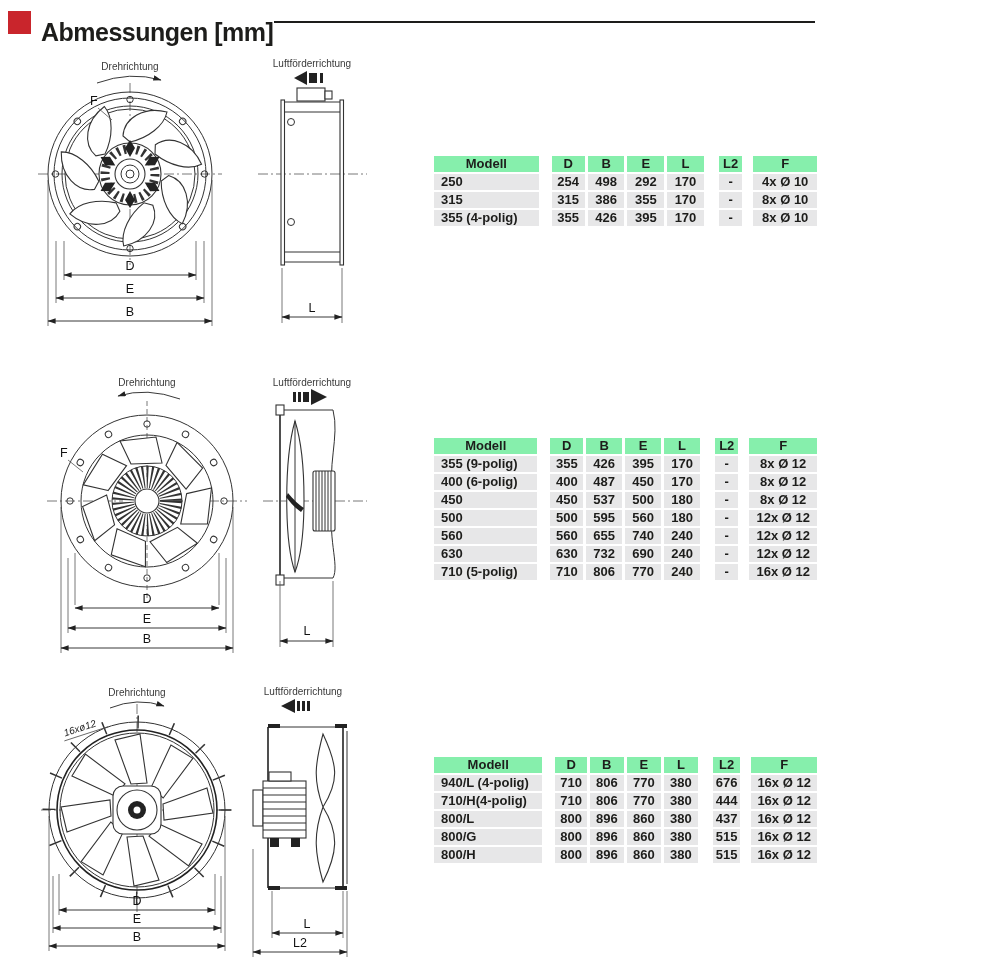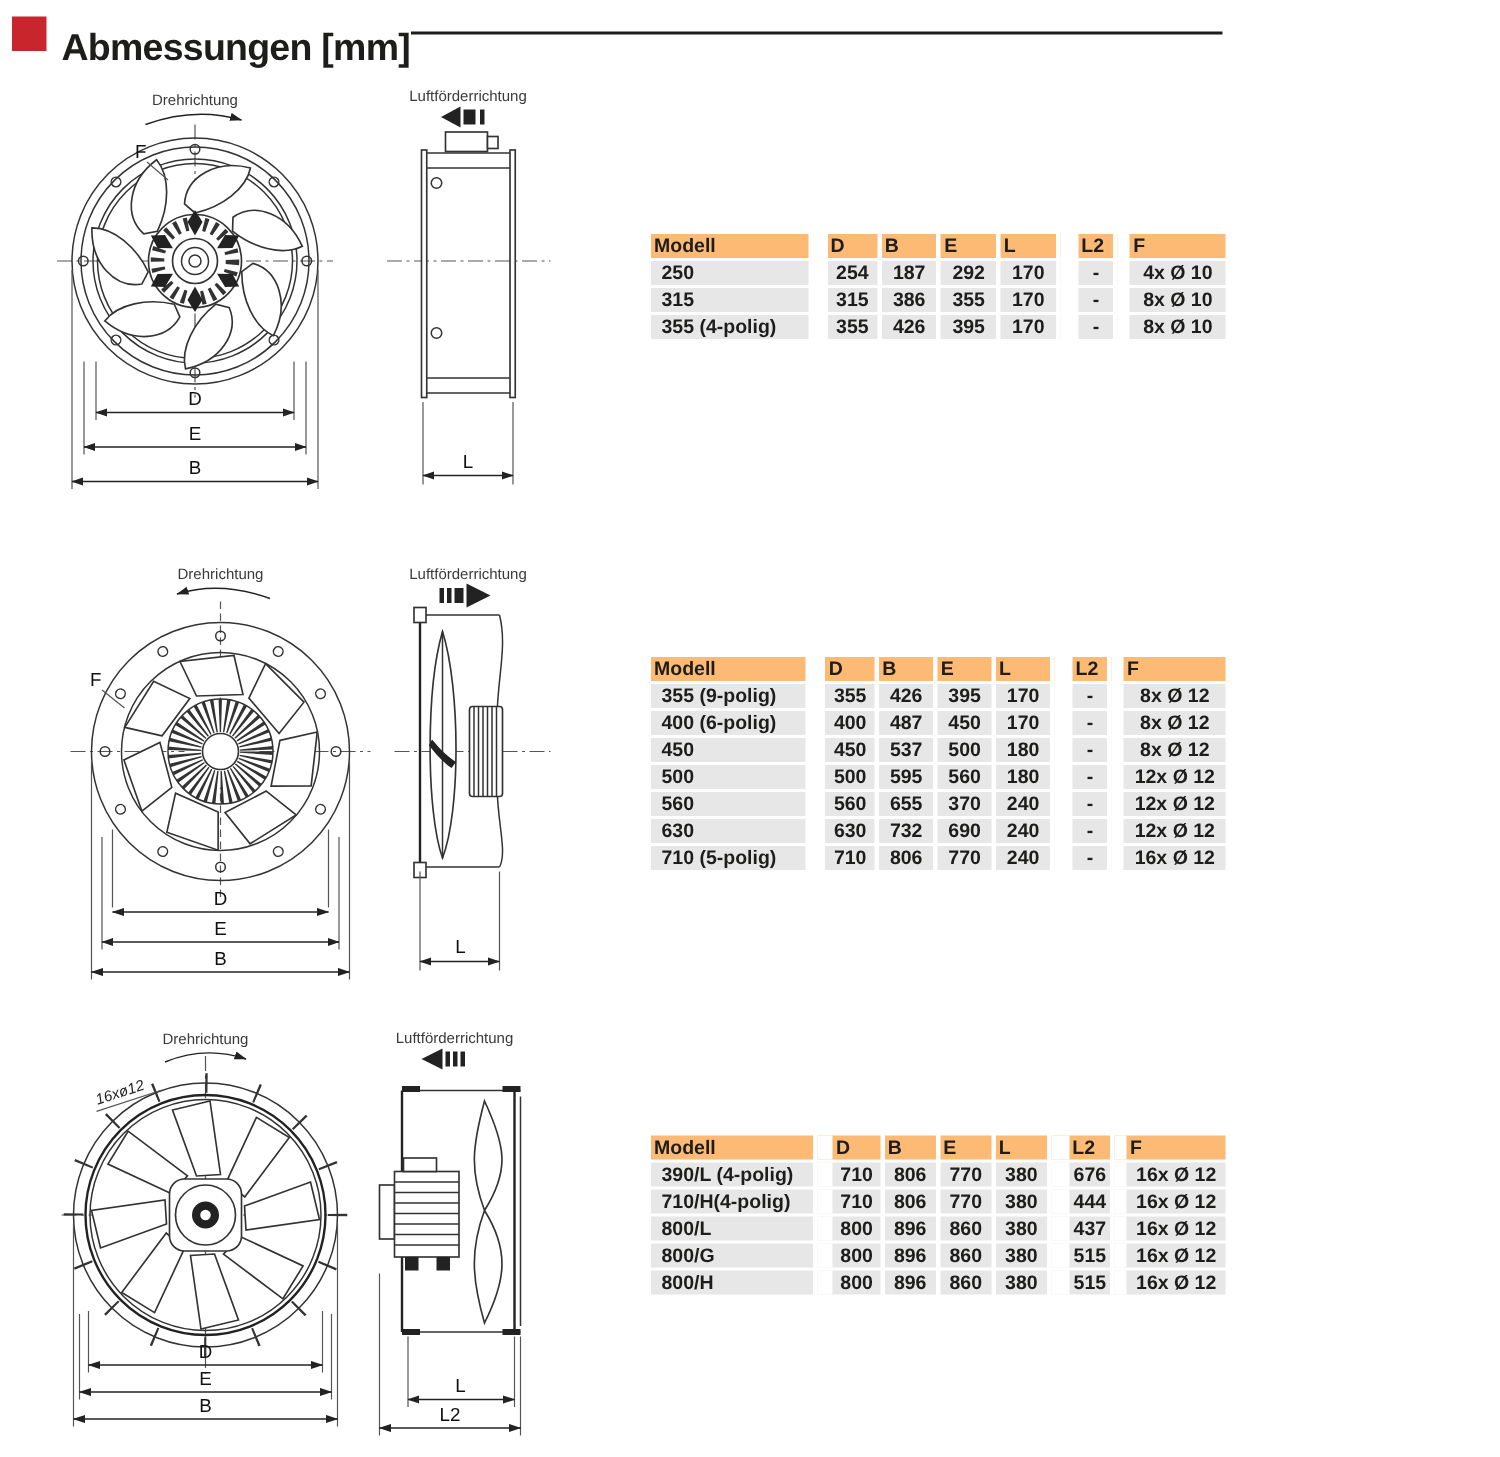--- a/index.html
+++ b/index.html
@@ -5,21 +5,21 @@
   html,body{margin:0;padding:0;background:#fff;}
   .page{position:relative;width:820px;height:971px;background:#ffffff;overflow:hidden;
         font-family:"Liberation Sans",sans-serif;color:#1d1d1b;}
   
   .hdr-sq{position:absolute;left:8px;top:11px;width:23px;height:23px;background:#c9252c;}
   .hdr-title{position:absolute;left:41px;top:1px;font-size:25px;font-weight:bold;letter-spacing:-0.5px;}
   .hdr-rule{position:absolute;left:274px;right:5px;top:21px;height:2px;background:#1d1d1b;}
   
   .dim-table{position:absolute;border-collapse:separate;border-spacing:3px 2px;table-layout:fixed;
              font-size:13px;font-weight:bold;color:#1d1d1b;}
-  .dim-table th{background:#fdba74;height:16px;line-height:16px;text-align:left;padding:0 2px;font-weight:bold;overflow:hidden;white-space:nowrap;}
+  .dim-table th{background:#86efac;height:16px;line-height:16px;text-align:center;padding:0 2px;font-weight:bold;overflow:hidden;white-space:nowrap;}
   .dim-table td{background:#e7e7e8;height:16px;line-height:16px;text-align:center;padding:0 2px;overflow:hidden;white-space:nowrap;}
   .dim-table td:first-child{text-align:left;padding-left:7px;}
   .dim-table th:nth-child(2),.dim-table td:nth-child(2){border-left:10px solid #fff;}
   .dim-table th:nth-child(6),.dim-table td:nth-child(6){border-left:12px solid #fff;}
   .dim-table th:nth-child(7),.dim-table td:nth-child(7){border-left:8px solid #fff;}
   #table1{left:431px;top:154px;}
   #table2{left:431px;top:436px;}
   #table3{left:431px;top:755px;}
   
   svg{position:absolute;overflow:visible;}
@@ -321,21 +321,21 @@
           <th>E</th>
           <th>L</th>
           <th>L2</th>
           <th>F</th>
         </tr>
       </thead>
       <tbody>
         <tr>
           <td>250</td>
           <td>254</td>
-          <td>187</td>
+          <td>498</td>
           <td>292</td>
           <td>170</td>
           <td>-</td>
           <td>4x Ø 10</td>
         </tr>
         <tr>
           <td>315</td>
           <td>315</td>
           <td>386</td>
           <td>355</td>
@@ -409,21 +409,21 @@
           <td>595</td>
           <td>560</td>
           <td>180</td>
           <td>-</td>
           <td>12x Ø 12</td>
         </tr>
         <tr>
           <td>560</td>
           <td>560</td>
           <td>655</td>
-          <td>370</td>
+          <td>740</td>
           <td>240</td>
           <td>-</td>
           <td>12x Ø 12</td>
         </tr>
         <tr>
           <td>630</td>
           <td>630</td>
           <td>732</td>
           <td>690</td>
           <td>240</td>
@@ -457,21 +457,21 @@
           <th>D</th>
           <th>B</th>
           <th>E</th>
           <th>L</th>
           <th>L2</th>
           <th>F</th>
         </tr>
       </thead>
       <tbody>
         <tr>
-          <td>390/L (4-polig)</td>
+          <td>940/L (4-polig)</td>
           <td>710</td>
           <td>806</td>
           <td>770</td>
           <td>380</td>
           <td>676</td>
           <td>16x Ø 12</td>
         </tr>
         <tr>
           <td>710/H(4-polig)</td>
           <td>710</td>

